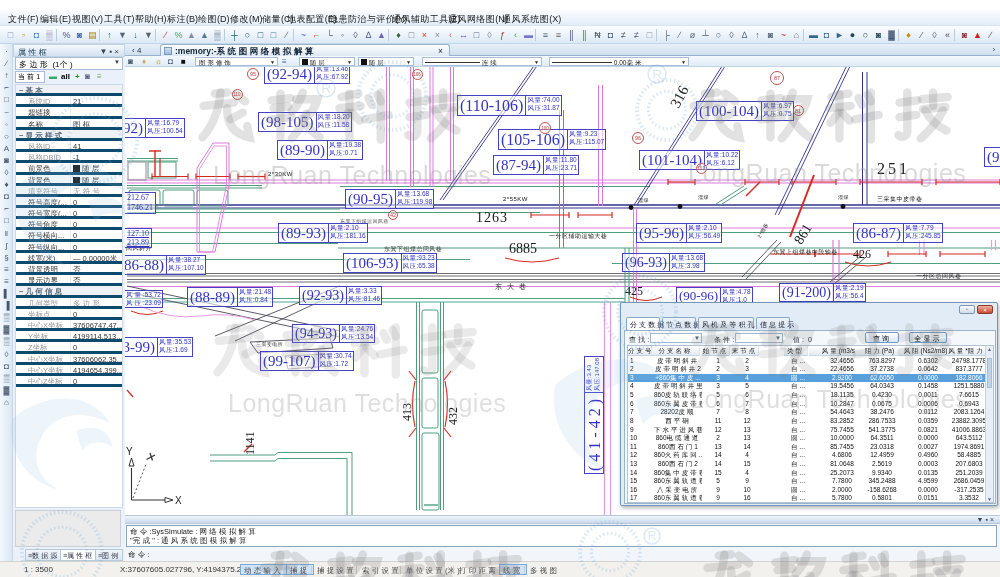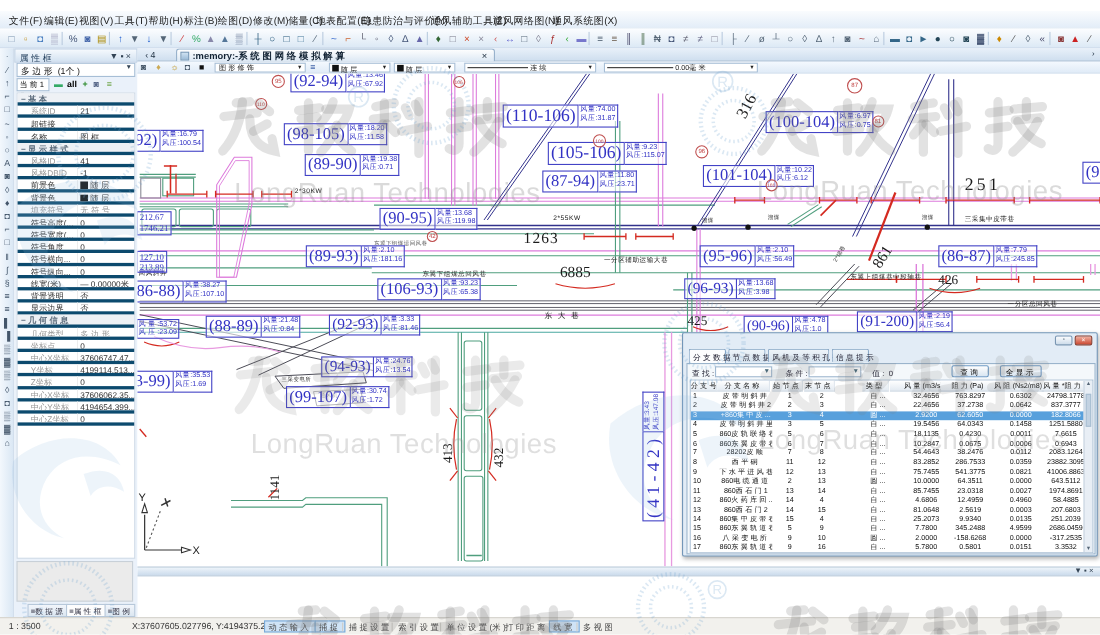--- a/index.html
+++ b/index.html
@@ -643,22 +643,26 @@
         <div class="gtx" style="left:1.0px;top:177.0px;font-size:6px;color:#222;">回风斜井</div>
         <div class="gtx" style="left:131.0px;top:274.0px;font-size:5px;color:#333;">三采变电所</div>
         <div class="gtx" style="left:166.0px;top:289.0px;font-size:5px;color:#333;">通风机</div>
         <div class="gtx" style="left:631.0px;top:169.0px;font-size:5px;color:#333;transform:rotate(-60deg);transform-origin:0 0;">2*细巷</div>
       </div>
     </div>
 
 <div class="abs" id="hscroll">
       <span style="position:absolute;right:4px;top:0px;font-size:7px;color:#345;letter-spacing:2px">▼▪×</span>
     </div>
+<div class="abs" id="cmdwin">
+ <div id="cmdbox"><c>命令</c>:SysSimulate : <c>网络模拟解算</c><br>"<c>完成</c>" : <c>通风系统图模拟解算</c></div>
+ <div style="position:absolute;left:3px;top:26px;font-size:7.5px;color:#222"><c>命令</c>:</div>
+</div>
 <div class="abs" id="statusbar">
- <span style="position:absolute;left:8px;top:3px">1 : 3500</span>
+ <span style="position:absolute;left:24px;top:3px">1 : 3500</span>
  <span style="position:absolute;left:120px;top:3px">X:37607605.027796, Y:4194375.2...</span>
  <span class="sbtn on" style="left:240px"><c>动态输入</c></span>
  <span class="sbtn on" style="left:286px"><c>捕捉</c></span>
  <span class="sbtn" style="left:313px"><c>捕捉设置</c></span>
  <span class="sbtn" style="left:358px"><c>索引设置</c></span>
  <span class="sbtn" style="left:402px"><c>单位设置</c>(<c>米</c>)</span>
  <span class="sbtn" style="left:455px"><c>打印距离</c></span>
  <span class="sbtn on" style="left:499px"><c>线宽</c></span>
  <span class="sbtn" style="left:526px"><c>多视图</c></span>
  <span class="ssep" style="left:311px"></span>

